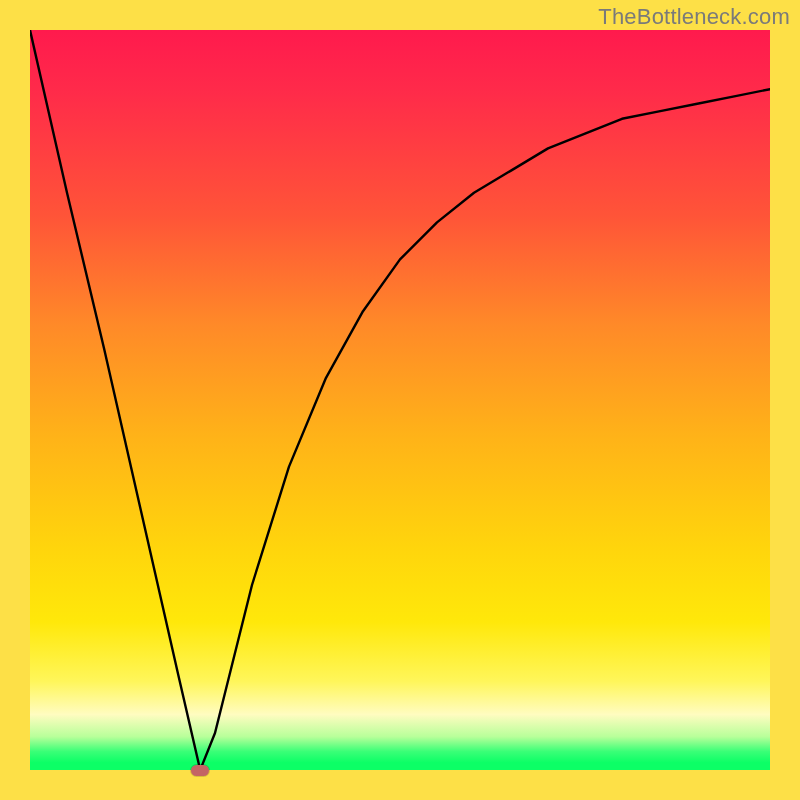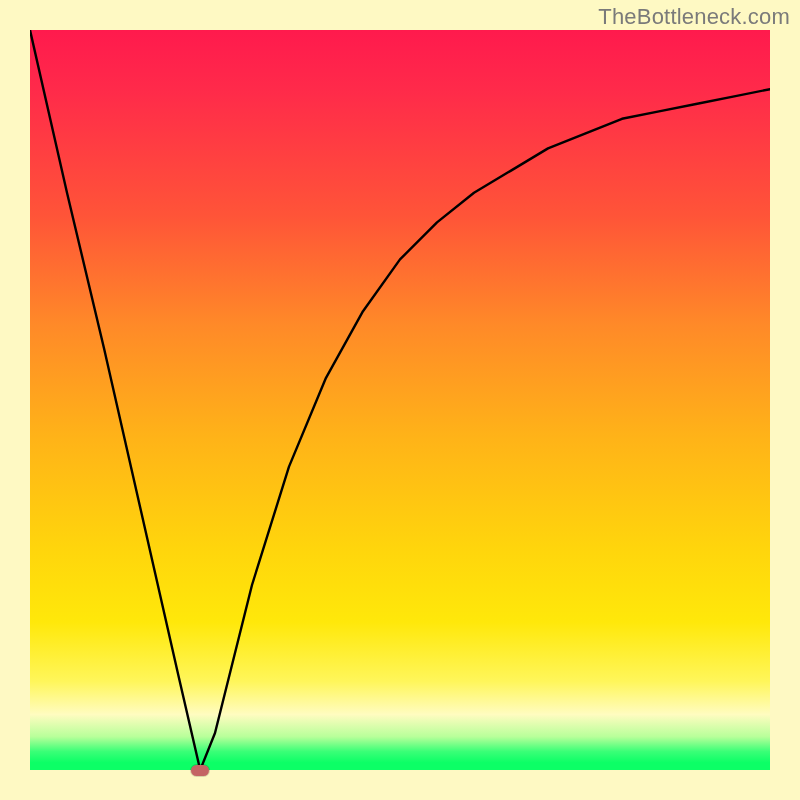--- a/index.html
+++ b/index.html
@@ -10,21 +10,21 @@
     overflow: hidden;
     background: #000;
     font-family: Arial, Helvetica, sans-serif;
   }
   .frame {
     position: absolute;
     left: 0;
     top: 0;
     width: 800px;
     height: 800px;
-    background: #fef9c3;
+    background: #fde047;
   }
   .plot {
     position: absolute;
     left: 30px;
     top: 30px;
     width: 740px;
     height: 740px;
     background: linear-gradient(to bottom,
       #ff1a4d 0%,
       #ff2a4a 8%,

